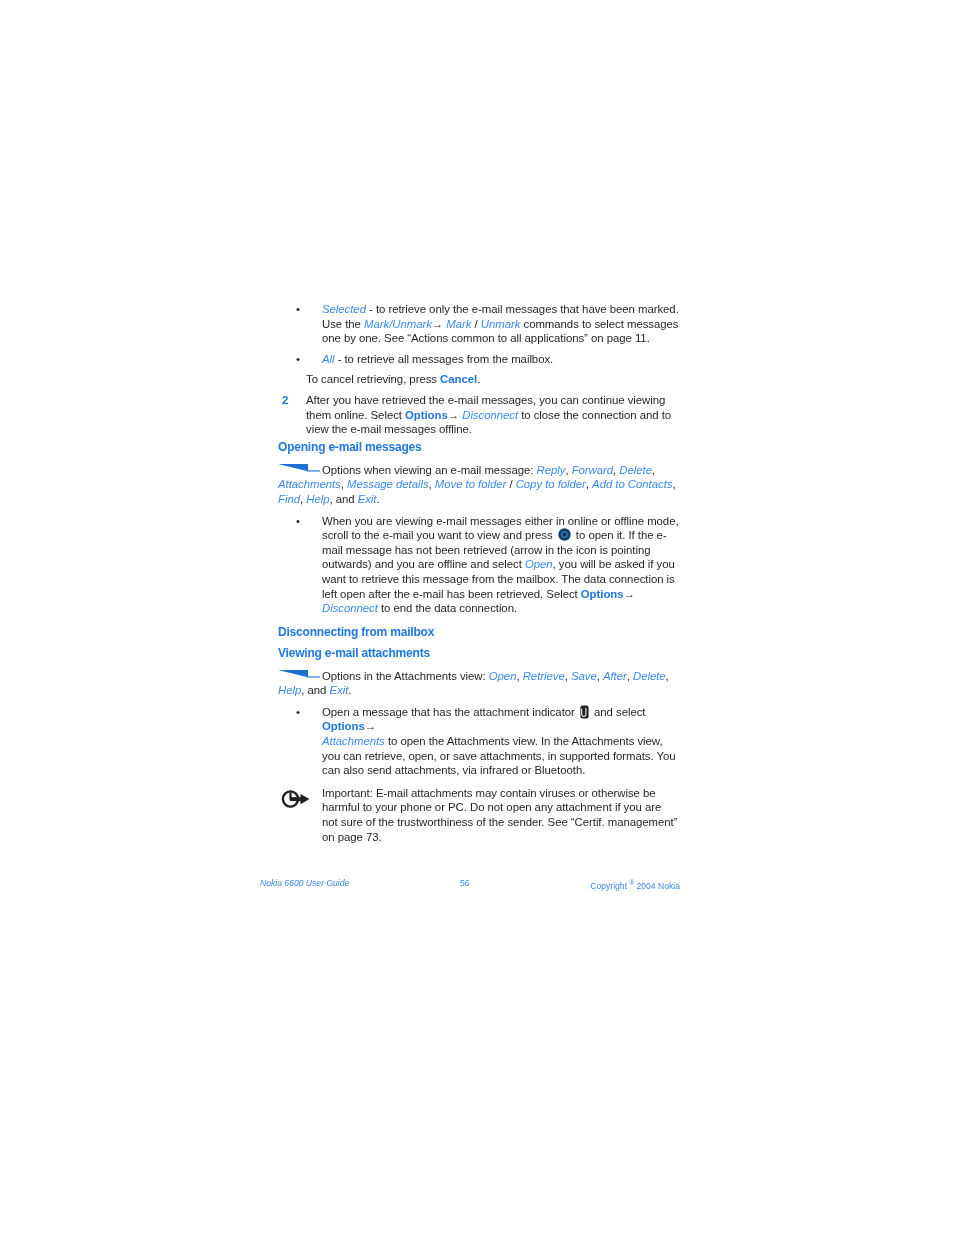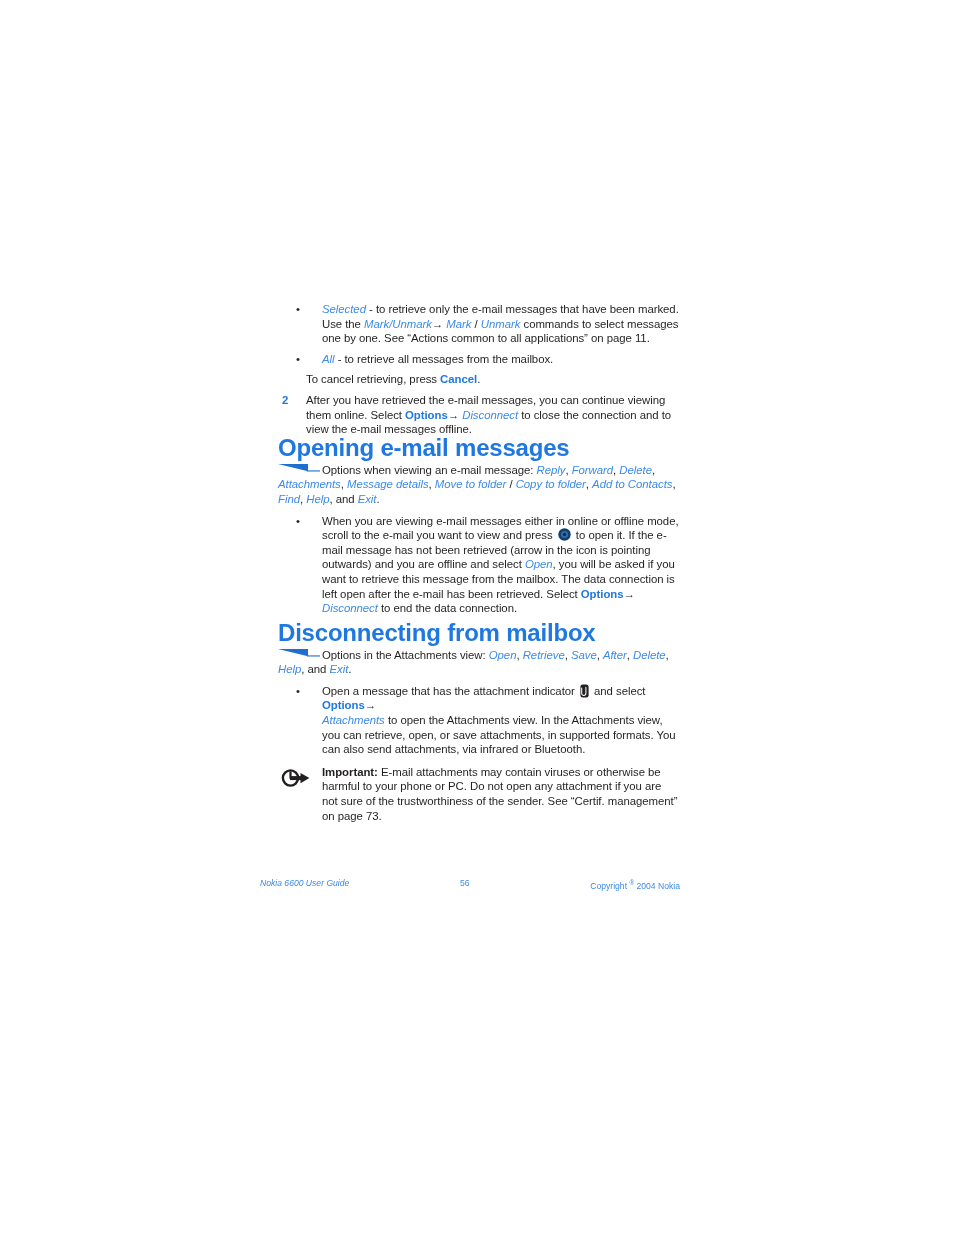--- a/index.html
+++ b/index.html
@@ -35,21 +35,21 @@
   
   .body-text {
     font-size: 11.4px;
     line-height: 14.6px;
     color: #231f20;
     text-align: left;
     letter-spacing: -0.05px;
   }
   .blue-b      { color: #1f78e0; font-weight: bold; }
   .blue-i      { color: #3b8ae8; font-style: italic; margin-top: 20px; }
-  .b           { font-weight: bold; }
+  .b           { font-weight: normal; }
 
   .arrow { font-weight: normal; color: #231f20; }
 
   
   .bullet-row {
     position: relative;
     padding-left: 44px;
     margin-bottom: 6px;
   }
   .bullet-row .dot {
@@ -77,21 +77,21 @@
     color: #1f78e0;
   }
 
   .plain-row {
     padding-left: 28px;
     margin-top: 5px;
   }
 
   
   h2.section-heading {
-    font-size: 24px;
+    font-size: 12px;
     line-height: 21px;
     font-weight: bold;
     color: #1f78e0;
     margin: 0;
     padding: 0;
     letter-spacing: -0.2px;
   }
   .h-gap-1 { margin-top: 22px; }
   .h-gap-2 { margin-top: 22px; }
   .h-gap-3 { margin-top: 21px; }
@@ -214,20 +214,21 @@
             <circle cx="6.5" cy="6.5" r="6.2" fill="#123f6e"></circle>
             <circle cx="6.5" cy="6.5" r="3.6" fill="#2f6ea8"></circle>
             <circle cx="6.5" cy="6.5" r="1.7" fill="#0d2c4e"></circle>
           </svg>
         </span><span> to open it. If the e-mail message has not been retrieved (arrow in the icon is pointing outwards) and you are offline and select </span><span class="blue-i">Open</span><span>, you will be asked if you want to retrieve this message from the mailbox. The data connection is left open after the e-mail has been retrieved. Select </span><span class="blue-b">Options</span><span class="arrow">→</span><span> </span><span class="blue-i">Disconnect</span><span> to end the data connection.</span></span>
     </div>
 
     <h2 class="section-heading h-gap-2">Disconnecting from mailbox</h2>
 
 
+    <h2 class="section-heading h-gap-3">Viewing e-mail attachments</h2>
 
     <div class="note-para body-text">
       <span class="wedge">
         <svg viewBox="0 0 42 10" width="42" height="10" xmlns="http://www.w3.org/2000/svg">
           <polygon points="0,1 30,1 30,8.2" fill="#1f6fd0"></polygon>
           <rect x="29" y="7.4" width="13" height="1.1" fill="#1f6fd0"></rect>
         </svg>
       </span><span>Options in the Attachments view: </span><span class="blue-i">Open</span>, <span class="blue-i">Retrieve</span>, <span class="blue-i">Save</span>, <span class="blue-i">After</span>, <span class="blue-i">Delete</span>, <span class="blue-i">Help</span>, <span>and </span><span class="blue-i">Exit</span>.
     </div>
 

